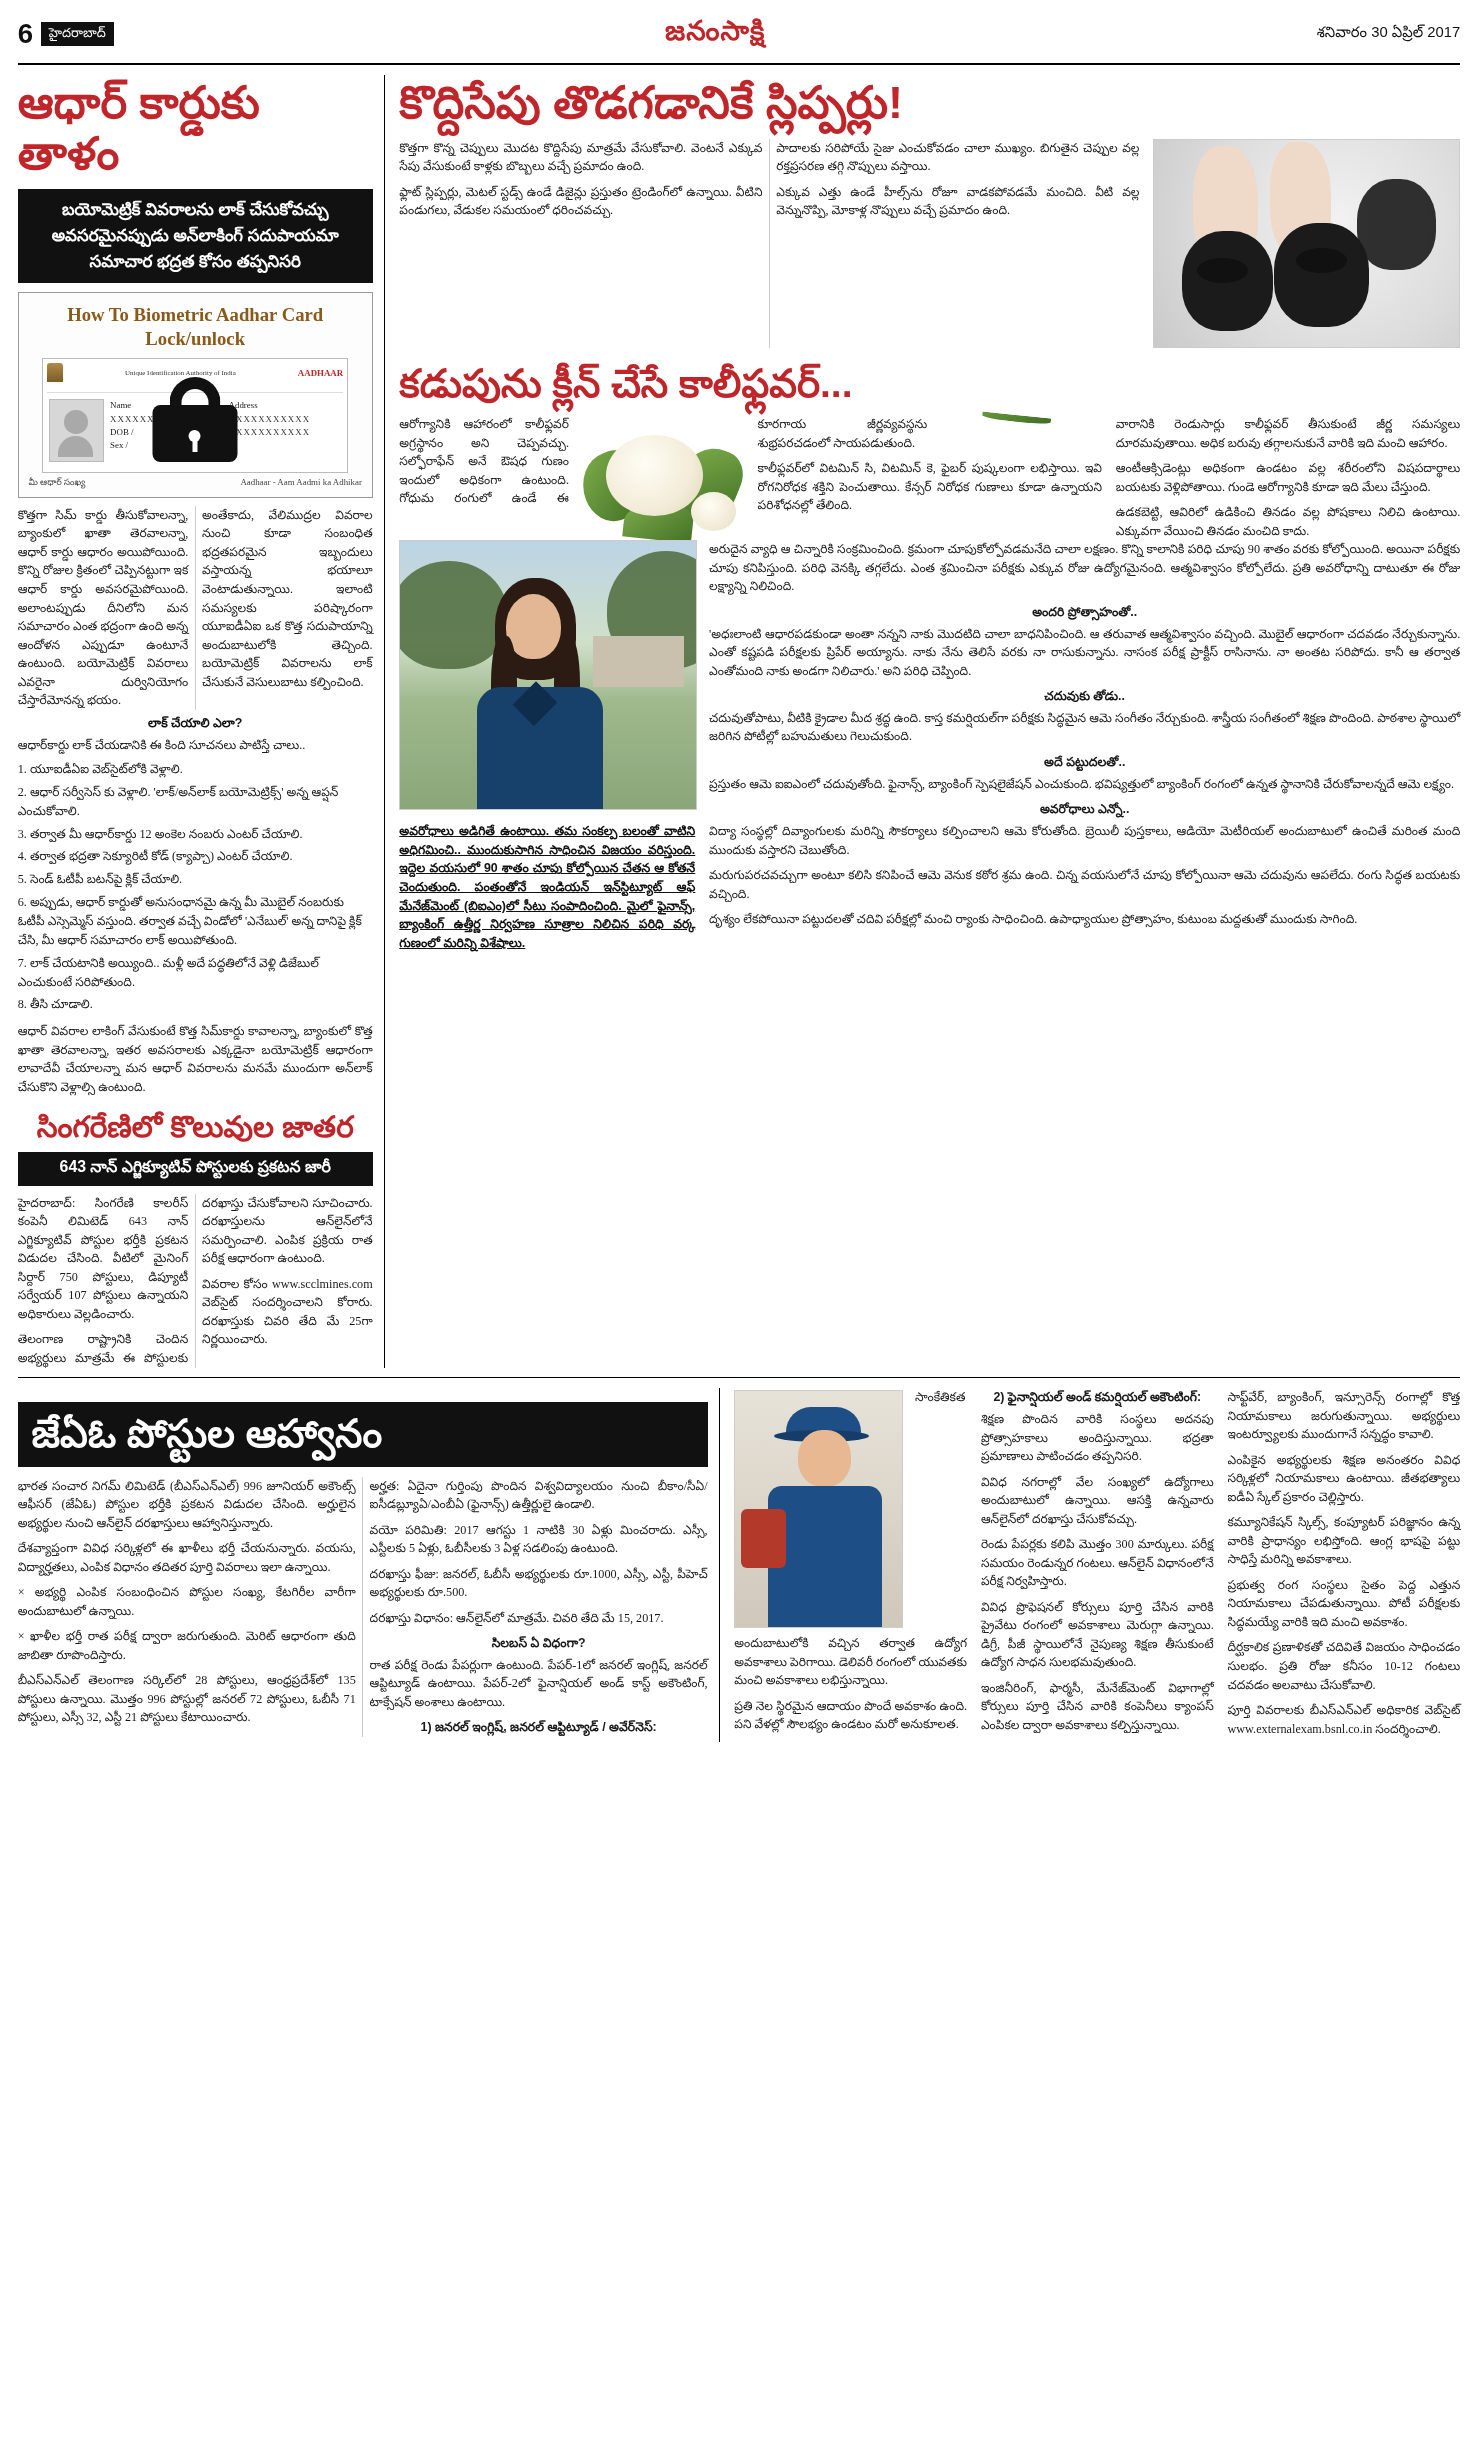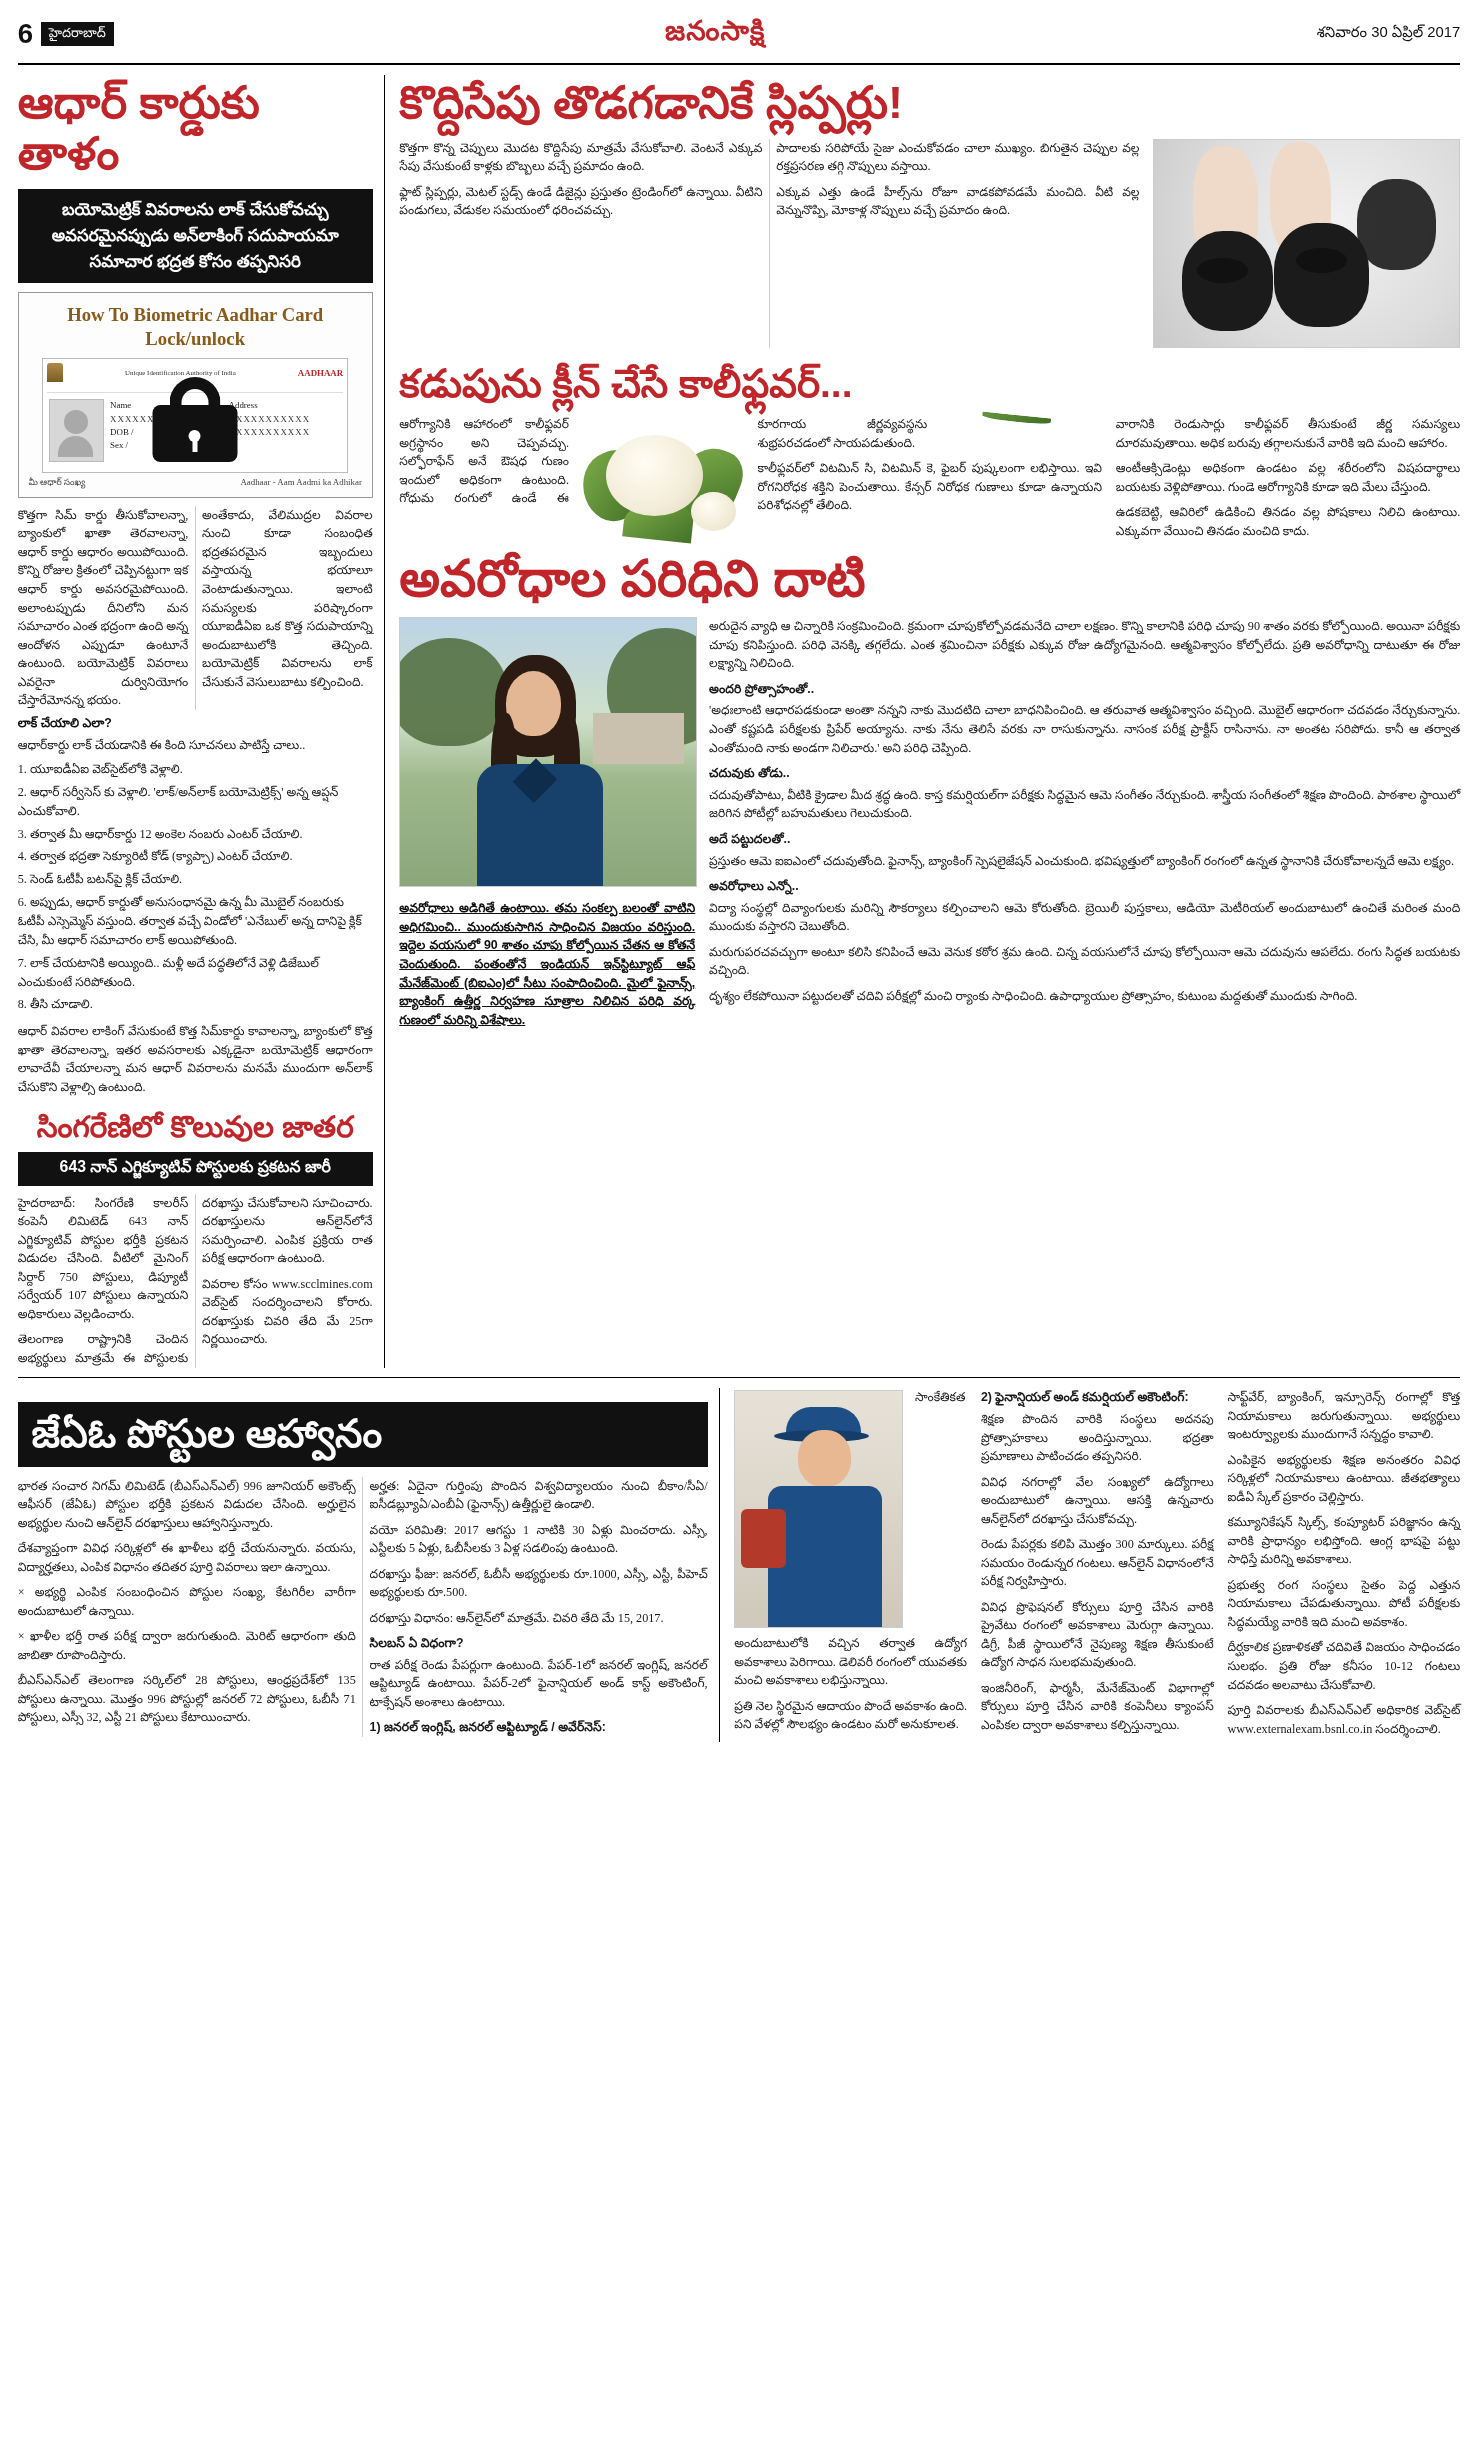--- a/index.html
+++ b/index.html
@@ -175,21 +175,21 @@
   .wk-cap{position:absolute;left:51px;top:15.8px;width:75px;height:29.6px;border-radius:27.6px 27.6px 5.9px 5.9px;background:#1d4f86;}
   .wk-peak{position:absolute;left:39px;top:39px;width:95px;height:11.8px;border-radius:50%;background:#163d69;}
   .wk-face{position:absolute;left:63px;top:39px;width:53px;height:57px;border-radius:46%;background:#e8b892;}
   .wk-body{position:absolute;left:33px;top:95px;width:114px;height:146px;background:#1d4f86;border-radius:13.8px 13.8px 0 0;}
   .wk-pack{position:absolute;left:5.9px;top:118px;width:45px;height:59px;background:#b33a2b;border-radius:5.9px;}
 
   .cap-bold{font-family:"Liberation Sans",sans-serif;font-weight:bold;font-size:12.4px;
     line-height:1.5;text-align:justify;}
 
   .divider-h{border-top:1.5px solid #000;margin:9.9px 0;}
-  .sub-bold{font-family:"Liberation Sans",sans-serif;font-weight:bold;font-size:12.4px;margin:5.9px 0 3px 0;}
+  .sub-bold{font-family:"Liberation Sans",sans-serif;font-weight:bold;font-size:12.4px;margin:5.9px 0 3px 0;text-align:center;}
 </style>
 </head>
 <body>
 
 <div class="page">
 
   <div class="masthead">
     <div class="mh-left">
       <span class="page-no">6</span>
       <span class="city-tag">హైదరాబాద్</span>
@@ -309,21 +309,20 @@
             <div class="cauli-small"></div>
           </div>
         </div>
         <p>ఆరోగ్యానికి ఆహారంలో కాలీఫ్లవర్ అగ్రస్థానం అని చెప్పవచ్చు. సల్ఫోరాఫేన్ అనే ఔషధ గుణం ఇందులో అధికంగా ఉంటుంది. గోధుమ రంగులో ఉండే ఈ కూరగాయ జీర్ణవ్యవస్థను శుభ్రపరచడంలో సాయపడుతుంది.</p>
         <p>కాలీఫ్లవర్‌లో విటమిన్ సి, విటమిన్ కె, ఫైబర్ పుష్కలంగా లభిస్తాయి. ఇవి రోగనిరోధక శక్తిని పెంచుతాయి. కేన్సర్ నిరోధక గుణాలు కూడా ఉన్నాయని పరిశోధనల్లో తేలింది.</p>
         <p>వారానికి రెండుసార్లు కాలీఫ్లవర్ తీసుకుంటే జీర్ణ సమస్యలు దూరమవుతాయి. అధిక బరువు తగ్గాలనుకునే వారికి ఇది మంచి ఆహారం.</p>
         <p>ఆంటీఆక్సిడెంట్లు అధికంగా ఉండటం వల్ల శరీరంలోని విషపదార్థాలు బయటకు వెళ్లిపోతాయి. గుండె ఆరోగ్యానికి కూడా ఇది మేలు చేస్తుంది.</p>
         <p>ఉడకబెట్టి, ఆవిరిలో ఉడికించి తినడం వల్ల పోషకాలు నిలిచి ఉంటాయి. ఎక్కువగా వేయించి తినడం మంచిది కాదు.</p>
       </div>
 
-      <h1 class="main-head red-head" style="font-size:51px;margin-top:9.9px;">అవరోధాల పరిధిని దాటి</h1>
 
       <div class="two-up">
         <div style="width:296px">
           <div class="girl-photo">
             <div class="gp-tree" style="left:-9.9px;top:19.7px;width:118px;height:108px;"></div>
             <div class="gp-tree" style="left:207px;top:9.9px;width:118px;height:118px;"></div>
             <div class="gp-building" style="left:193px;top:95px;width:91px;height:51px;"></div>
             <div class="gp-hair"></div>
             <div class="gp-person-head"></div>
             <div class="gp-hair2"></div>

